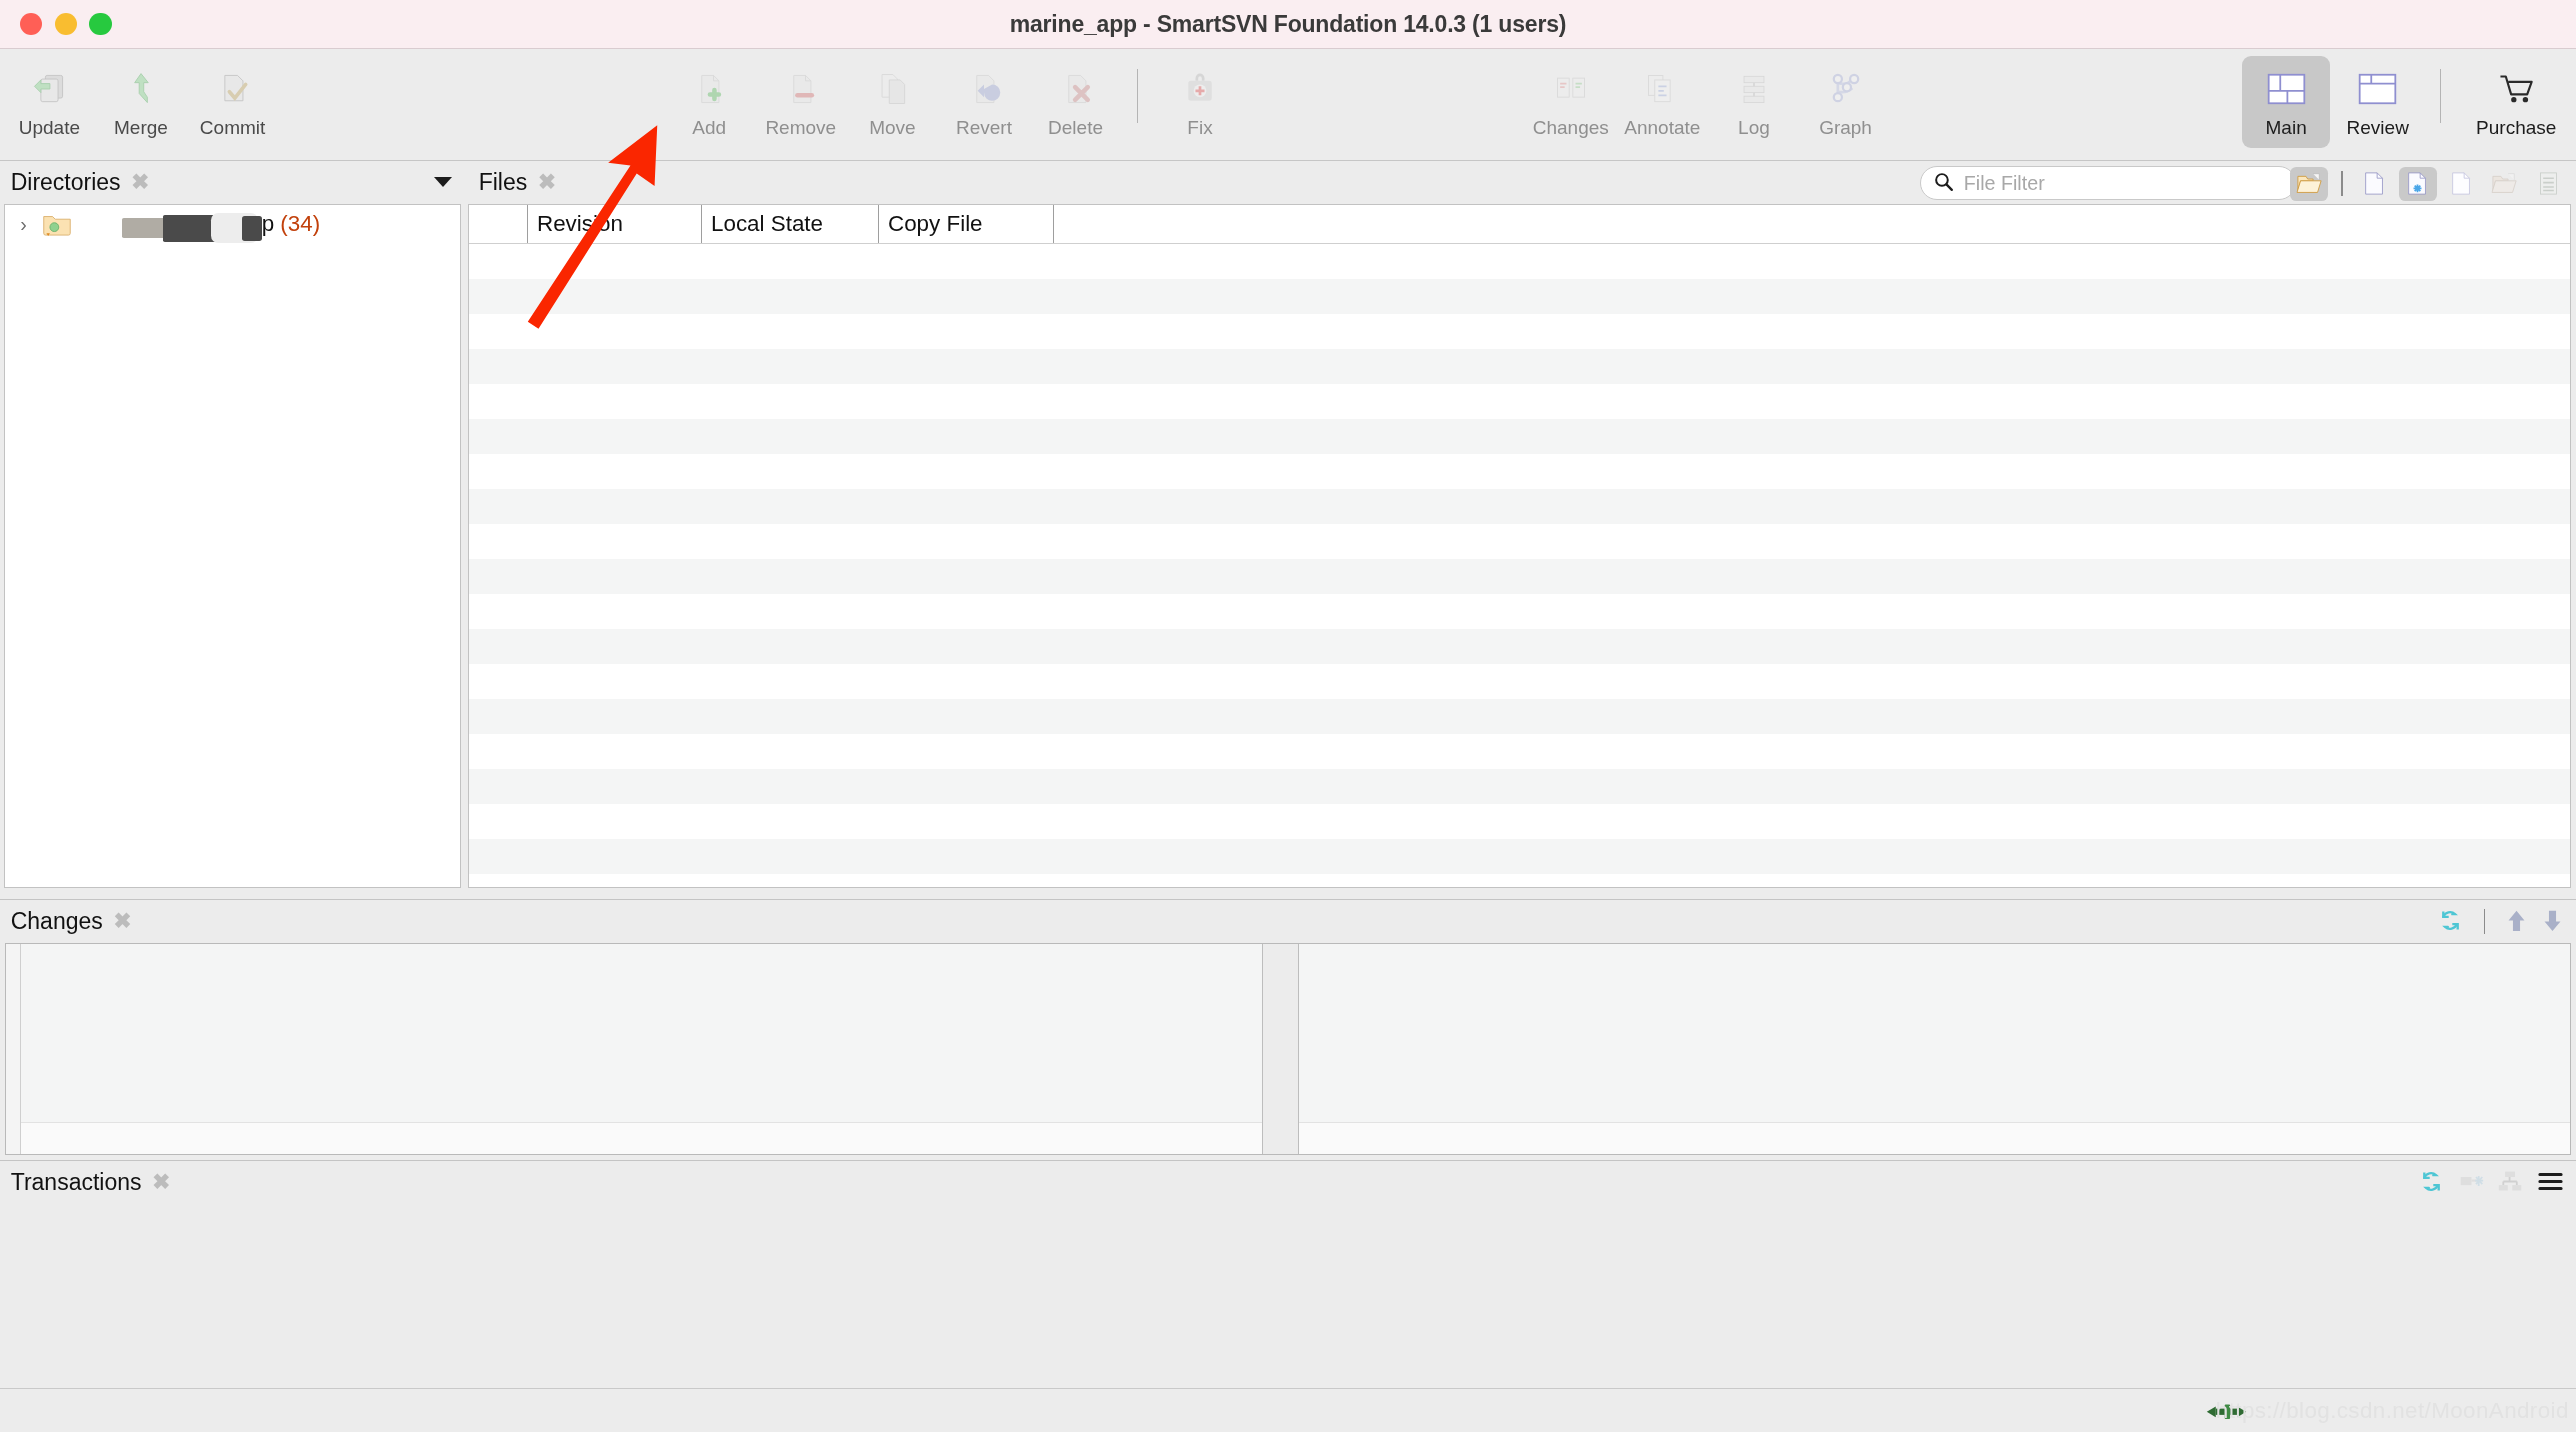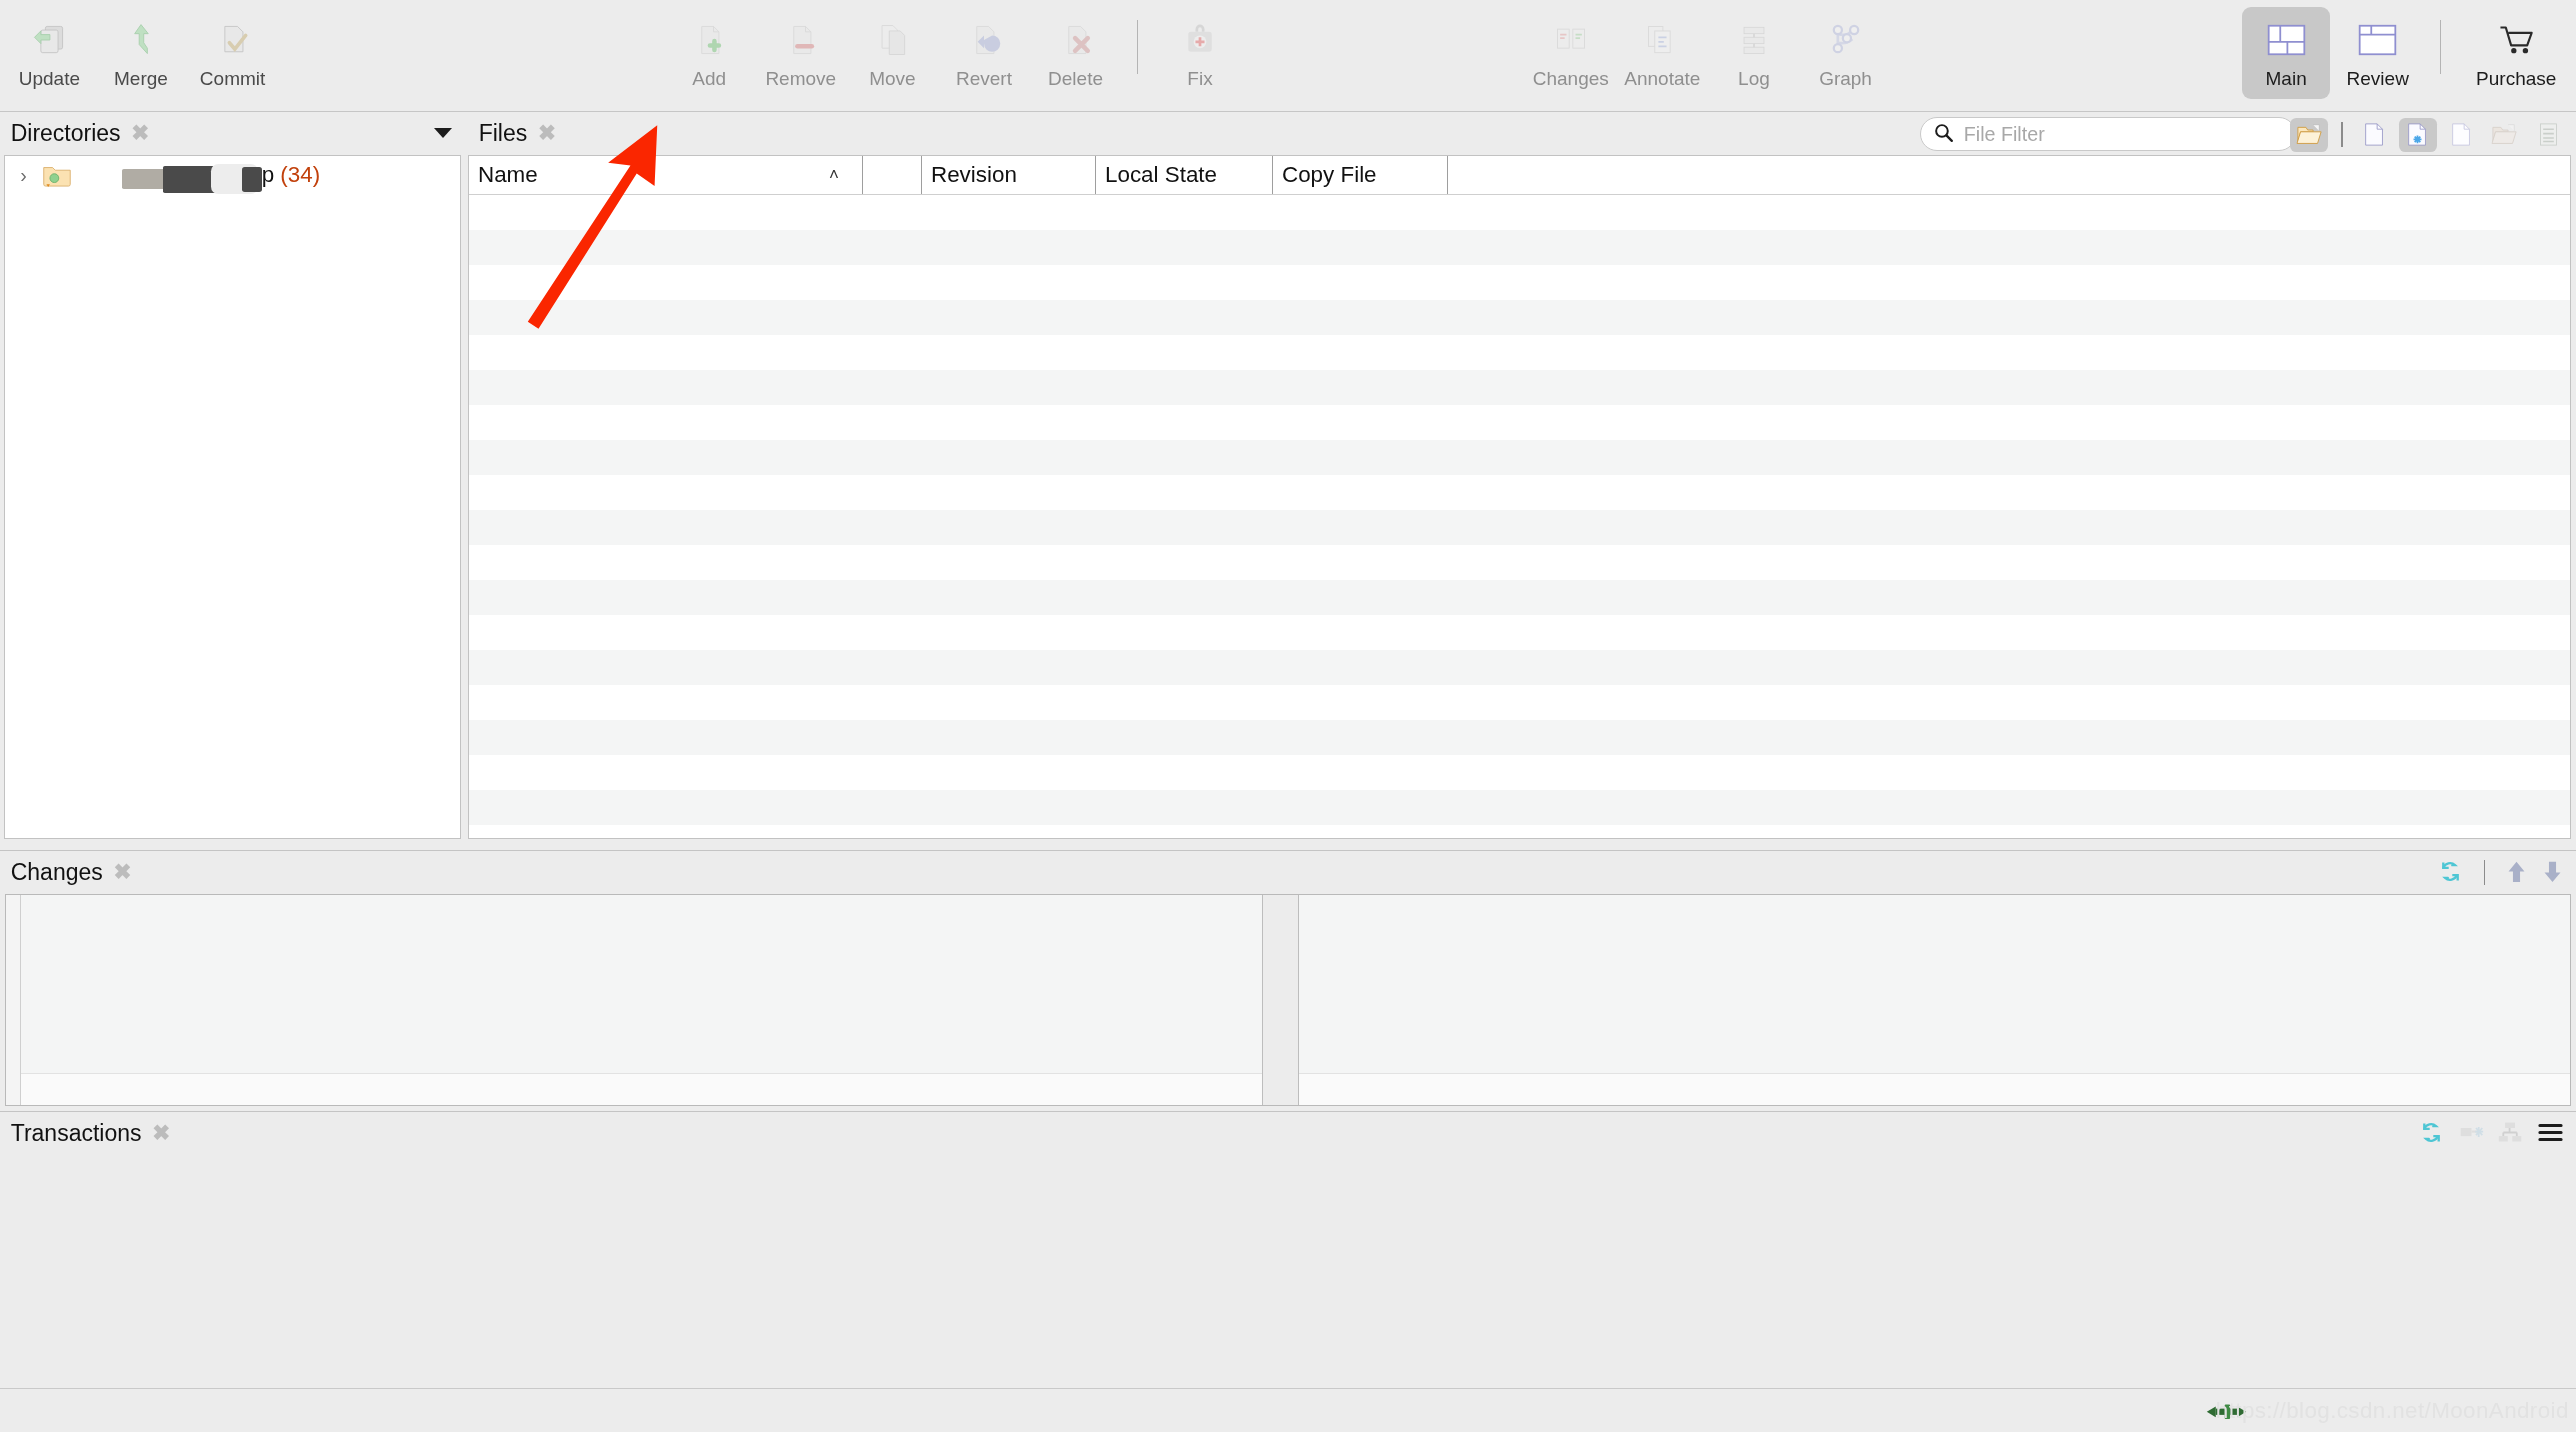--- a/index.html
+++ b/index.html
@@ -203,20 +203,28 @@
   .annot-arrow {
     position: absolute; left: 501px; top: 98px;
     width: 250px; height: 233px; pointer-events: none; z-index: 50;
   }
 </style>
 </head>
 <body>
 
 <div class="app">
 
+  <div class="titlebar">
+    <div class="traffic">
+      <div class="light red"></div>
+      <div class="light yellow"></div>
+      <div class="light green"></div>
+    </div>
+    <div class="title-text">marine_app - SmartSVN Foundation 14.0.3 (1 users)</div>
+  </div>
 
   <div class="toolbar">
 
     <div class="tb-group" style="margin-left:3.6px">
 
       <div class="tb-btn enabled">
         <span class="ico">
           <svg width="38" height="38" viewBox="0 0 42 42">
             <rect x="17" y="6" width="19" height="25" rx="2" fill="#dcdcdc" stroke="#c4c4c4"></rect>
             <rect x="12" y="10" width="19" height="25" rx="2" fill="#e8e8e8" stroke="#c4c4c4"></rect>
@@ -500,24 +508,20 @@
               <svg width="23" height="25" viewBox="0 0 26 28" opacity="0.55">
                 <rect x="4" y="2" width="18" height="24" fill="#eef0ee" stroke="#b0b8b0"></rect>
                 <path d="M7 8 h12 M7 13 h12 M7 18 h12 M7 22 h12" stroke="#b0b8b0" stroke-width="1.8"></path>
               </svg>
             </span>
           </div>
         </div>
 
         <div class="files-body">
           <div class="col-head">
-            <div class="col" style="width:394px">
-              <span>Name</span>
-              <span class="sortmark">˄</span>
-            </div>
             <div class="col" style="width:59px"></div>
             <div class="col" style="width:174px">
               <span>Revision</span>
             </div>
             <div class="col" style="width:177px">
               <span>Local State</span>
             </div>
             <div class="col" style="width:175px">
               <span>Copy File</span>
             </div>

